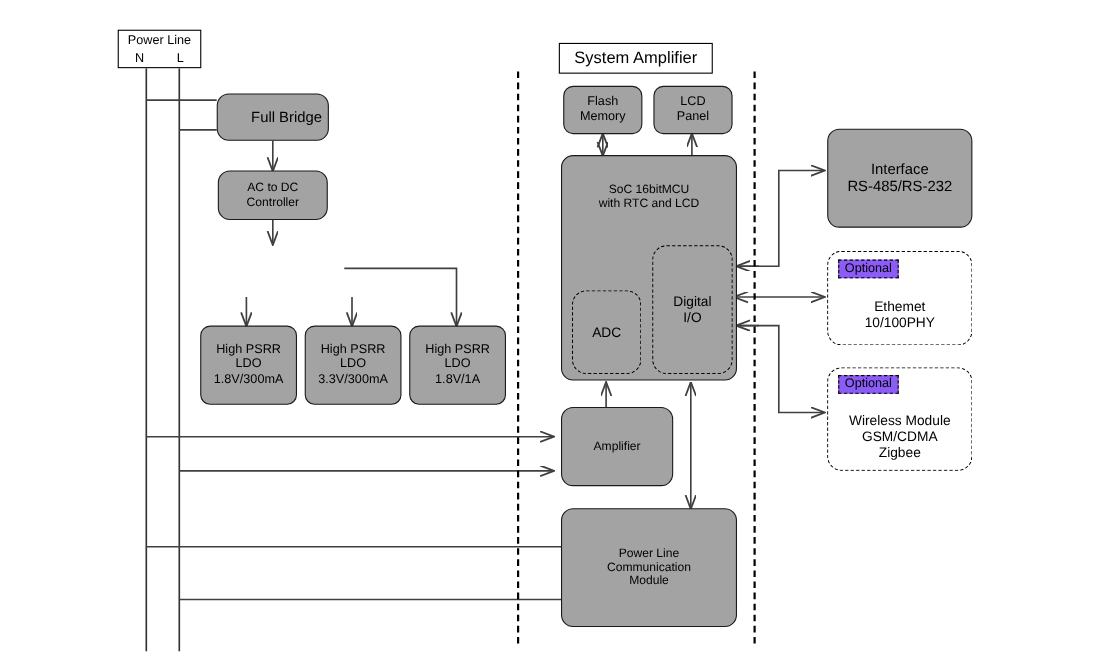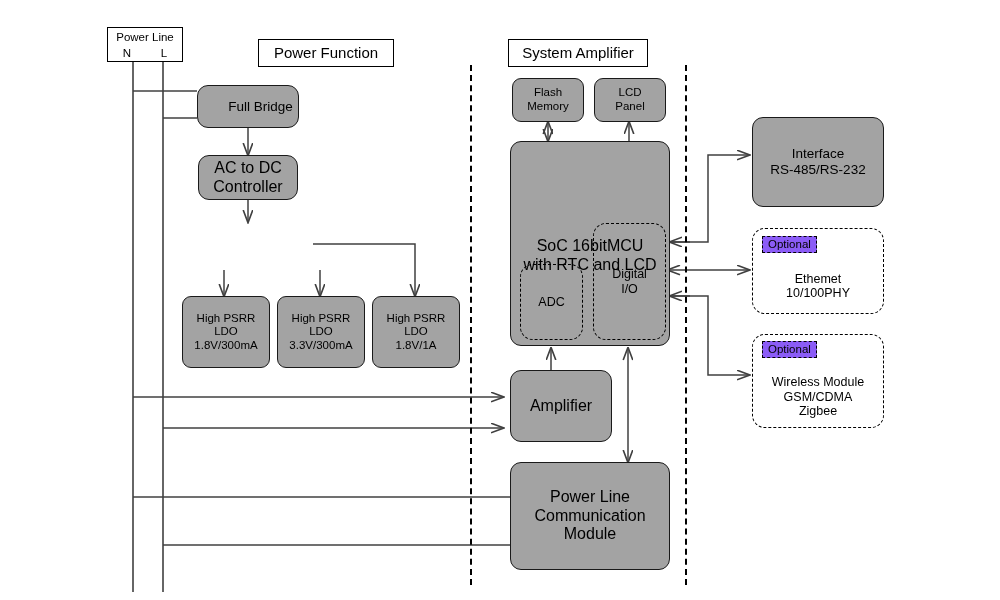--- a/index.html
+++ b/index.html
@@ -60,21 +60,21 @@
     display: flex;
     width: 100%;
     justify-content: space-around;
     margin-top: 2px;
     font-size: 11.5px;
   }
   
   .blk {
     border: 1.6px solid #1a1a1a;
     border-radius: 11px;
-    font-size: 16px;
+    font-size: 11px;
   }
   .blk.big {
     font-size: 13.5px;
   }
   .blk.sm {
     font-size: 11.5px;
     border-radius: 9px;
   }
   
   .blk-dash {
@@ -165,23 +165,20 @@
       <path d="M668,296 L708,296 L708,375 L749,375" marker-end="url(#arr)"></path>
 
       <path d="M690,242 L670,242" marker-end="url(#arr)"></path>
       <path d="M690,296 L670,296" marker-end="url(#arr)"></path>
     </g>
   </svg>
 
   <div class="divider" style="left:470px; top:65px; height:520px;"></div>
   <div class="divider" style="left:685px; top:65px; height:520px;"></div>
 
-  <div class="node title-box" style="left:258px; top:39px; width:136px; height:28px;">
-    <span class="lbl">Power Function</span>
-  </div>
 
   <div class="node title-box" style="left:508px; top:39px; width:140px; height:28px;">
     <span class="lbl">System Amplifier</span>
   </div>
 
 
   <div class="node source-box" style="left:107px; top:27px; width:76px; height:35px;">
     <span class="lbl">Power Line</span>
     <span class="row2">
       <span>N</span>
@@ -221,21 +218,21 @@
     <span class="lbl">Flash
 Memory</span>
   </div>
 
   <div class="node blk sm" style="left:594px; top:78px; width:72px; height:44px;">
     <span class="lbl">LCD
 Panel</span>
   </div>
 
   <div class="node blk" style="left:510px; top:141px; width:160px; height:205px;
-              justify-content:center; padding-top:24px;">
+              justify-content:flex-start; padding-top:24px;">
     <span class="lbl">SoC 16bitMCU
 with RTC and LCD</span>
   </div>
 
   <div class="node blk-dash" style="left:520px; top:264px; width:63px; height:76px;">
     <span class="lbl">ADC</span>
   </div>
 
   <div class="node blk-dash" style="left:593px; top:223px; width:73px; height:117px;">
     <span class="lbl">Digital

